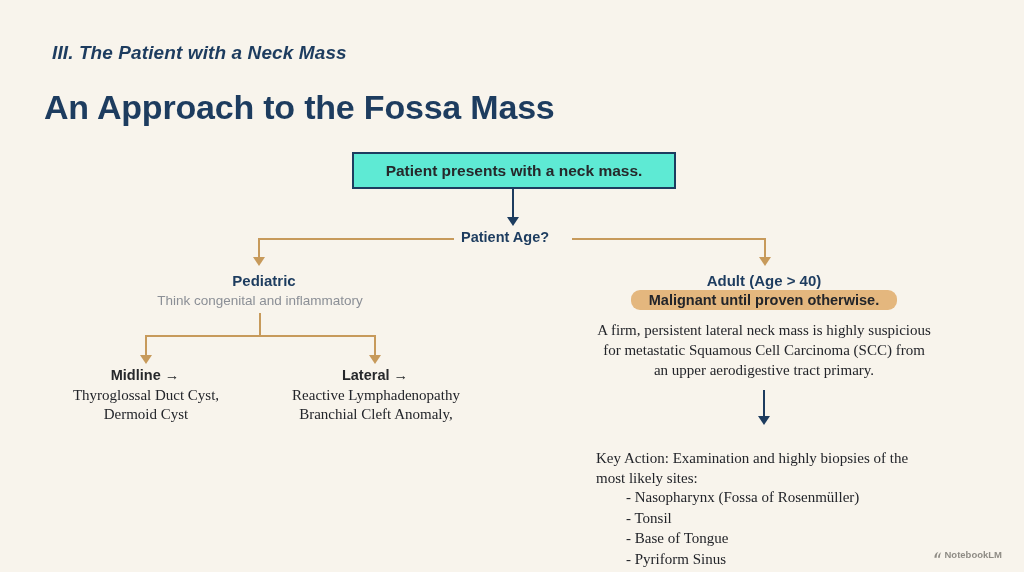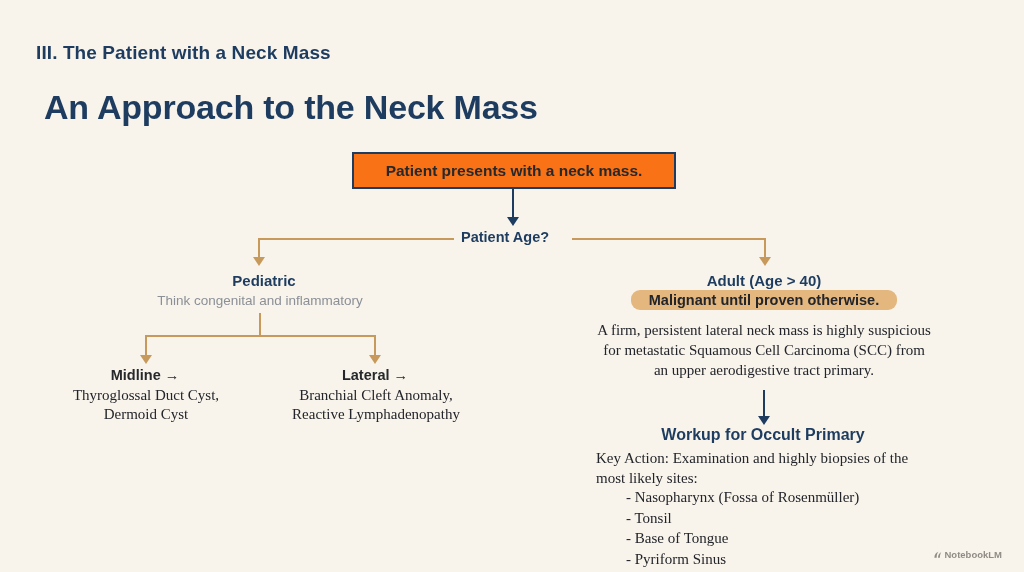--- a/index.html
+++ b/index.html
@@ -7,35 +7,36 @@
     width:1024px;height:572px;
     background:#f8f4ec;
     font-family:"Liberation Sans",sans-serif;
     color:#1b3a5c;
     overflow:hidden;
     position:relative;
   }
   .slide{position:relative;width:1024px;height:572px;}
 
   .eyebrow{
-    position:absolute;left:36px;top:42px;
+    position:absolute;left:52px;top:42px;
     font-size:19px;font-weight:bold;letter-spacing:.1px;
     color:#1d3c5f;
+    font-style:italic;
   }
   .title{
     position:absolute;left:44px;top:88px;
     font-size:34px;font-weight:bold;letter-spacing:-.2px;
     color:#1d3c5f;
   }
 
   
   .root-box{
     position:absolute;left:352px;top:152px;width:324px;height:37px;
     border:2px solid #1d3c5f;
-    background:#f97316;
+    background:#5eead4;
     display:flex;align-items:center;justify-content:center;
     font-size:15.5px;font-weight:bold;color:#26282b;
     box-sizing:border-box;
   }
 
   
   .v-line{position:absolute;background:#1d3c5f;width:2px;}
   .v-line.tan{background:#c79a5b;}
   .h-line{position:absolute;background:#c79a5b;height:2px;}
   .arrow-head{
@@ -108,21 +109,21 @@
     font-size:9.5px;font-weight:bold;color:#7d7a74;opacity:.85;
   }
   .wm-glyph{display:block;width:11px;height:11px;}
 </style>
 </head>
 <body>
 
 <div class="slide">
 
   <div class="eyebrow">III. The Patient with a Neck Mass</div>
-  <div class="title">An Approach to the Neck Mass</div>
+  <div class="title">An Approach to the Fossa Mass</div>
 
   <div class="root-box">Patient presents with a neck mass.</div>
 
   <div class="v-line" style="left:512px;top:189px;height:30px;"></div>
   <div class="arrow-head" style="left:507px;top:217px;"></div>
 
   <div class="h-line" style="left:258px;top:238px;width:196px;"></div>
   <div class="h-line" style="left:572px;top:238px;width:194px;"></div>
   <div class="age-label">Patient Age?</div>
 
@@ -143,37 +144,36 @@
   <div class="arrow-head tan" style="left:369px;top:355px;"></div>
 
   <div class="leaf-title" style="left:45px;top:367px;width:200px;">Midline →</div>
   <div class="leaf-body" style="left:35px;top:386px;width:222px;">
     <div>Thyroglossal Duct Cyst,</div>
     <div>Dermoid Cyst</div>
   </div>
 
   <div class="leaf-title" style="left:275px;top:367px;width:200px;">Lateral →</div>
   <div class="leaf-body" style="left:260px;top:386px;width:232px;">
+    <div>Reactive Lymphadenopathy</div>
     <div>Branchial Cleft Anomaly,</div>
-    <div>Reactive Lymphadenopathy</div>
   </div>
 
   <div class="branch-head" style="left:664px;top:272px;width:200px;">Adult (Age &gt; 40)</div>
   <div class="highlight">Malignant until proven otherwise.</div>
 
   <div class="para" style="left:565px;top:320px;width:398px;">
     <div>A firm, persistent lateral neck mass is highly suspicious</div>
     <div>for metastatic Squamous Cell Carcinoma (SCC) from</div>
     <div>an upper aerodigestive tract primary.</div>
   </div>
 
   <div class="v-line" style="left:763px;top:390px;height:28px;"></div>
   <div class="arrow-head" style="left:758px;top:416px;"></div>
 
-  <div class="workup-title" style="left:613px;top:426px;width:300px;">Workup for Occult Primary</div>
 
   <div class="keyaction" style="left:596px;top:448px;width:350px;">
     <div>Key Action: Examination and highly biopsies of the</div>
     <div>most likely sites:</div>
   </div>
 
   <div class="sites" style="left:596px;top:487px;width:360px;">
     <div>- Nasopharynx (Fossa of Rosenmüller)</div>
     <div>- Tonsil</div>
     <div>- Base of Tongue</div>

